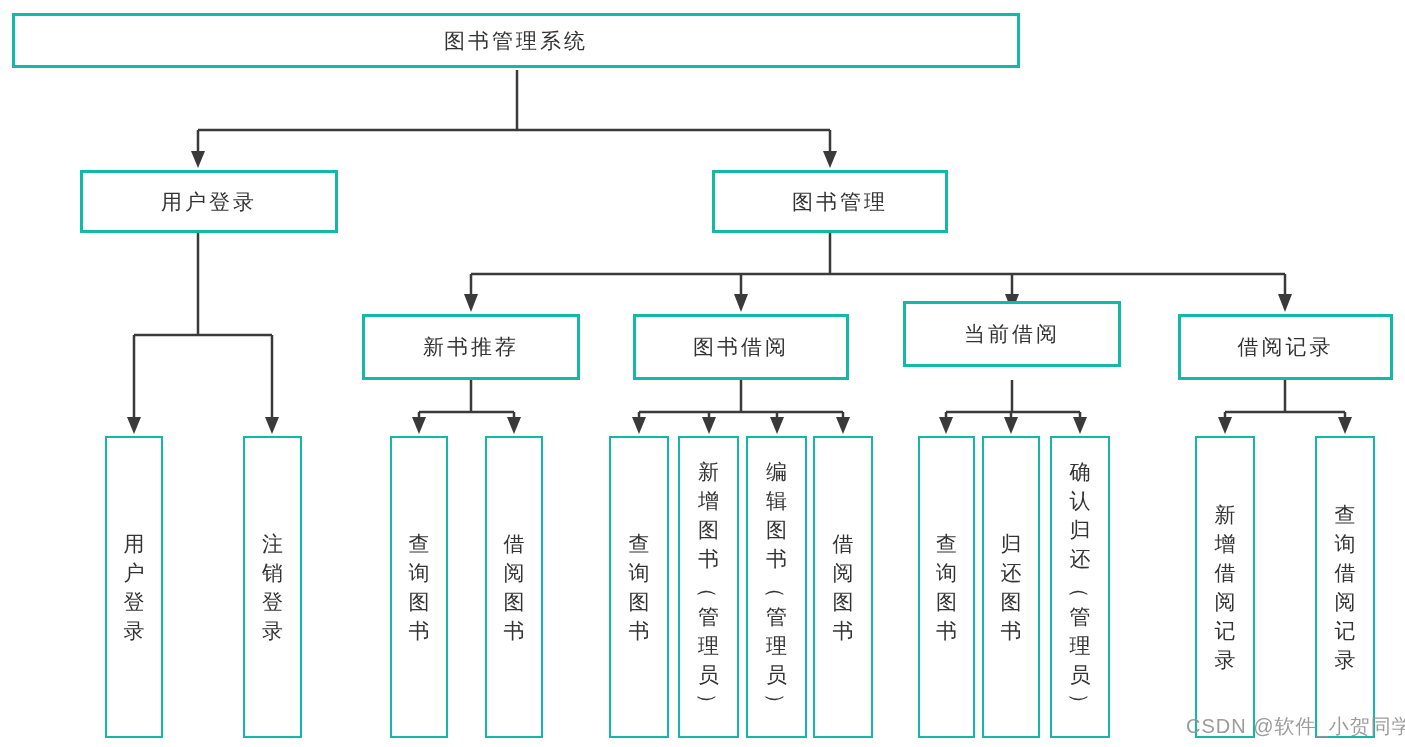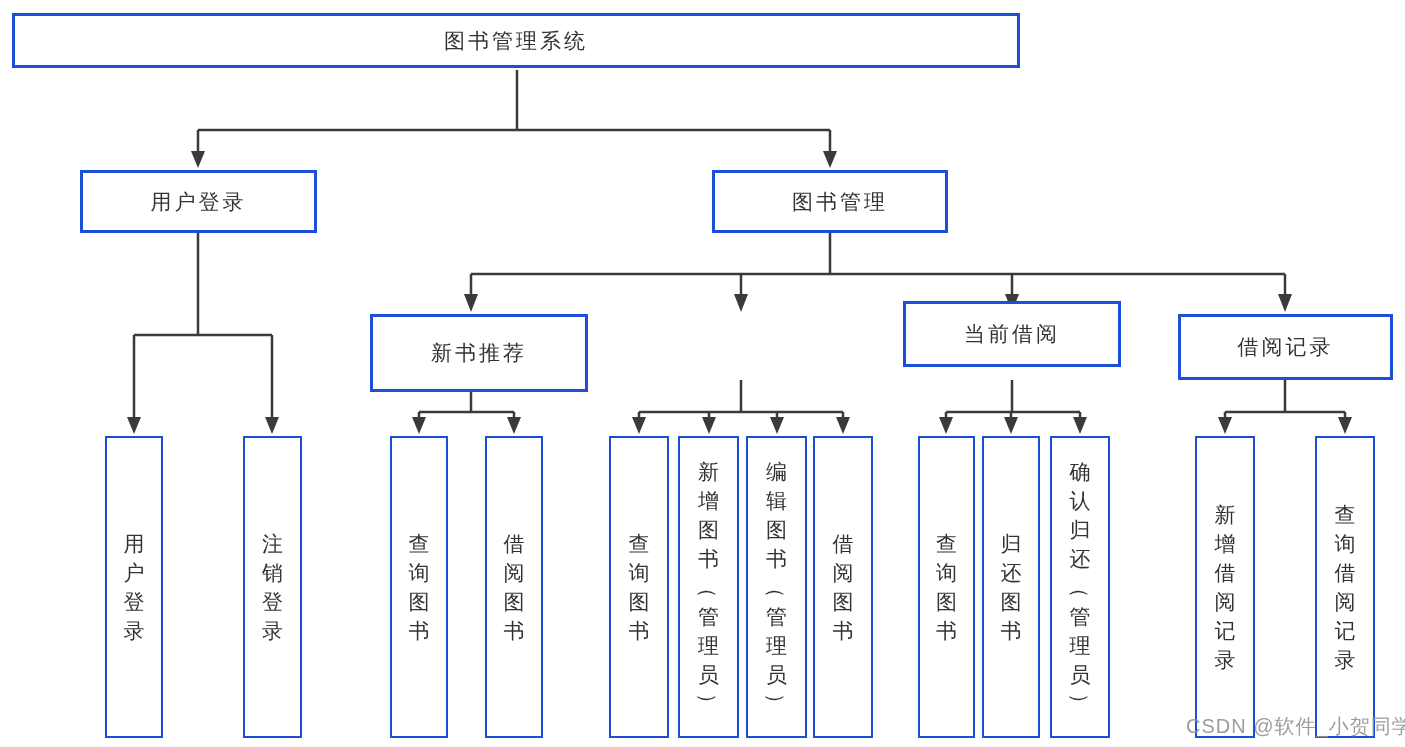--- a/index.html
+++ b/index.html
@@ -5,21 +5,21 @@
   html,body{margin:0;padding:0;}
   body{
     width:1405px;height:747px;position:relative;overflow:hidden;
     background:#ffffff;
     font-family:"Liberation Sans","DejaVu Sans",sans-serif;
   }
   #stage{position:absolute;left:0;top:0;width:1405px;height:747px;}
   svg.connectors{position:absolute;left:0;top:0;pointer-events:none;}
   .box{
     position:absolute;background:#ffffff;
-    border:3px solid #1d4ed8;box-sizing:border-box;
+    border:3px solid #14b8a6;box-sizing:border-box;
     display:flex;align-items:center;justify-content:center;
     color:#333333;font-size:21px;letter-spacing:3px;
     z-index:2;
   }
   .vbox{
     border-width:2.5px;
     flex-direction:column;gap:8px;
     letter-spacing:0;padding:4px 0;
   }
   .ch{display:block;height:21px;line-height:21px;font-size:21px;text-align:center;}
@@ -77,29 +77,32 @@
       <polygon points="1073,417 1087,417 1080,434"></polygon>
       <polygon points="1218,417 1232,417 1225,434"></polygon>
       <polygon points="1338,417 1352,417 1345,434"></polygon>
     </g>
   </svg>
 
   <div class="box" style="left:12px;top:13px;width:1008px;height:55px;">
     <span>图书管理系统</span>
   </div>
 
-  <div class="box" style="left:80px;top:170px;width:237px;height:63px;">
+  <div class="box" style="left:80px;top:170px;width:258px;height:63px;">
     <span>用户登录</span>
   </div>
   <div class="box" style="left:712px;top:170px;width:236px;height:63px;padding-left:20px;">
     <span>图书管理</span>
   </div>
 
-  <div class="box" style="left:362px;top:314px;width:218px;height:78px;margin-left:8px;">
+  <div class="box" style="left:362px;top:314px;width:218px;height:66px;">
     <span>新书推荐</span>
+  </div>
+  <div class="box" style="left:633px;top:314px;width:216px;height:66px;">
+    <span>图书借阅</span>
   </div>
   <div class="box" style="left:903px;top:301px;width:218px;height:66px;">
     <span>当前借阅</span>
   </div>
   <div class="box" style="left:1178px;top:314px;width:215px;height:66px;align-items:center;">
     <span>借阅记录</span>
   </div>
 
   <div class="box vbox" style="left:105px;top:436px;width:58px;height:302px;">
       <span class="ch">用</span>

